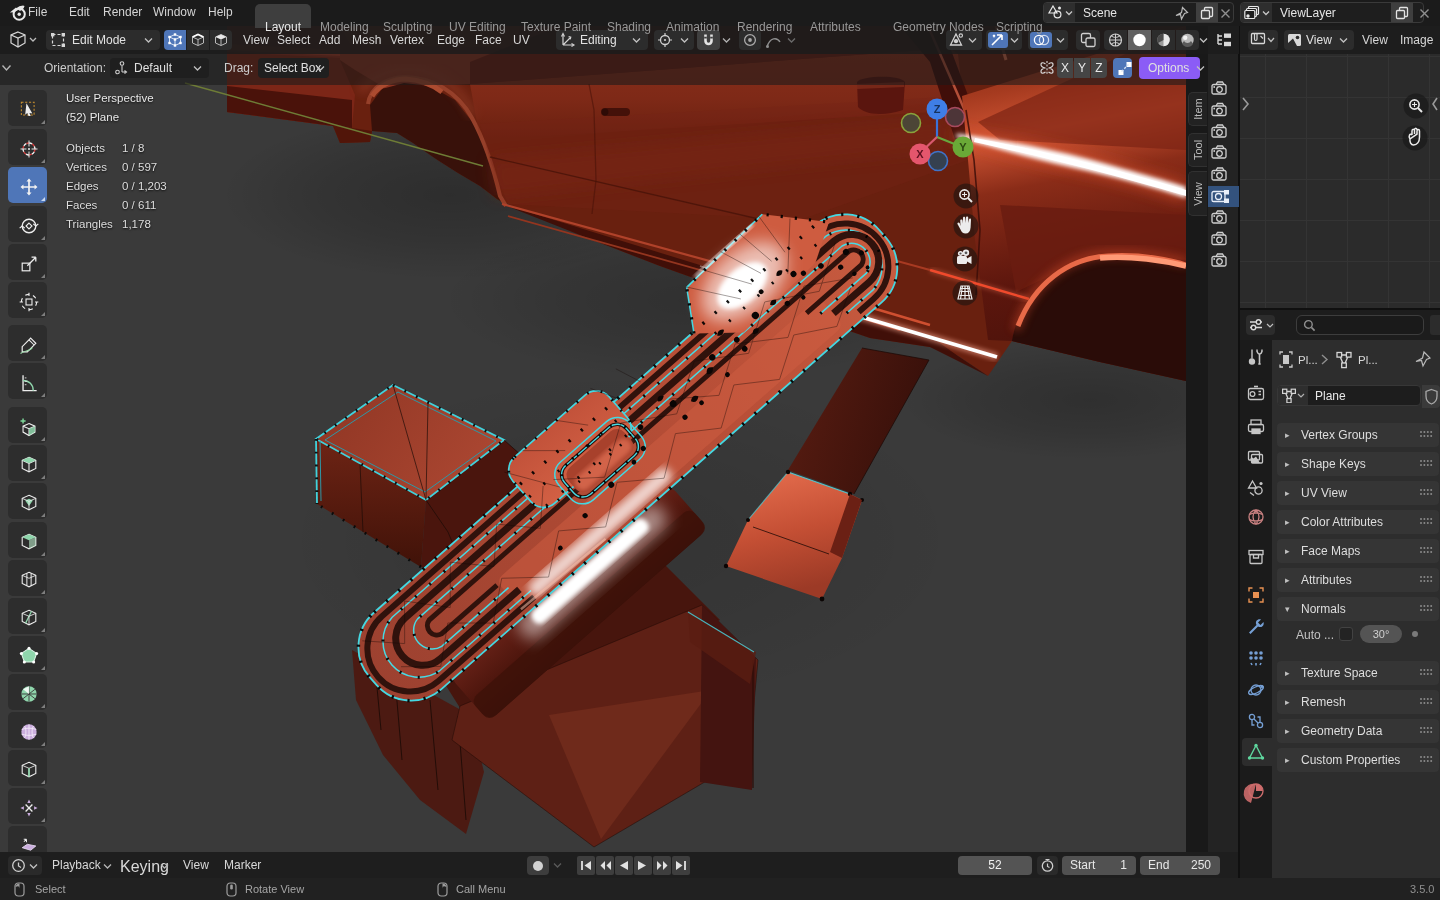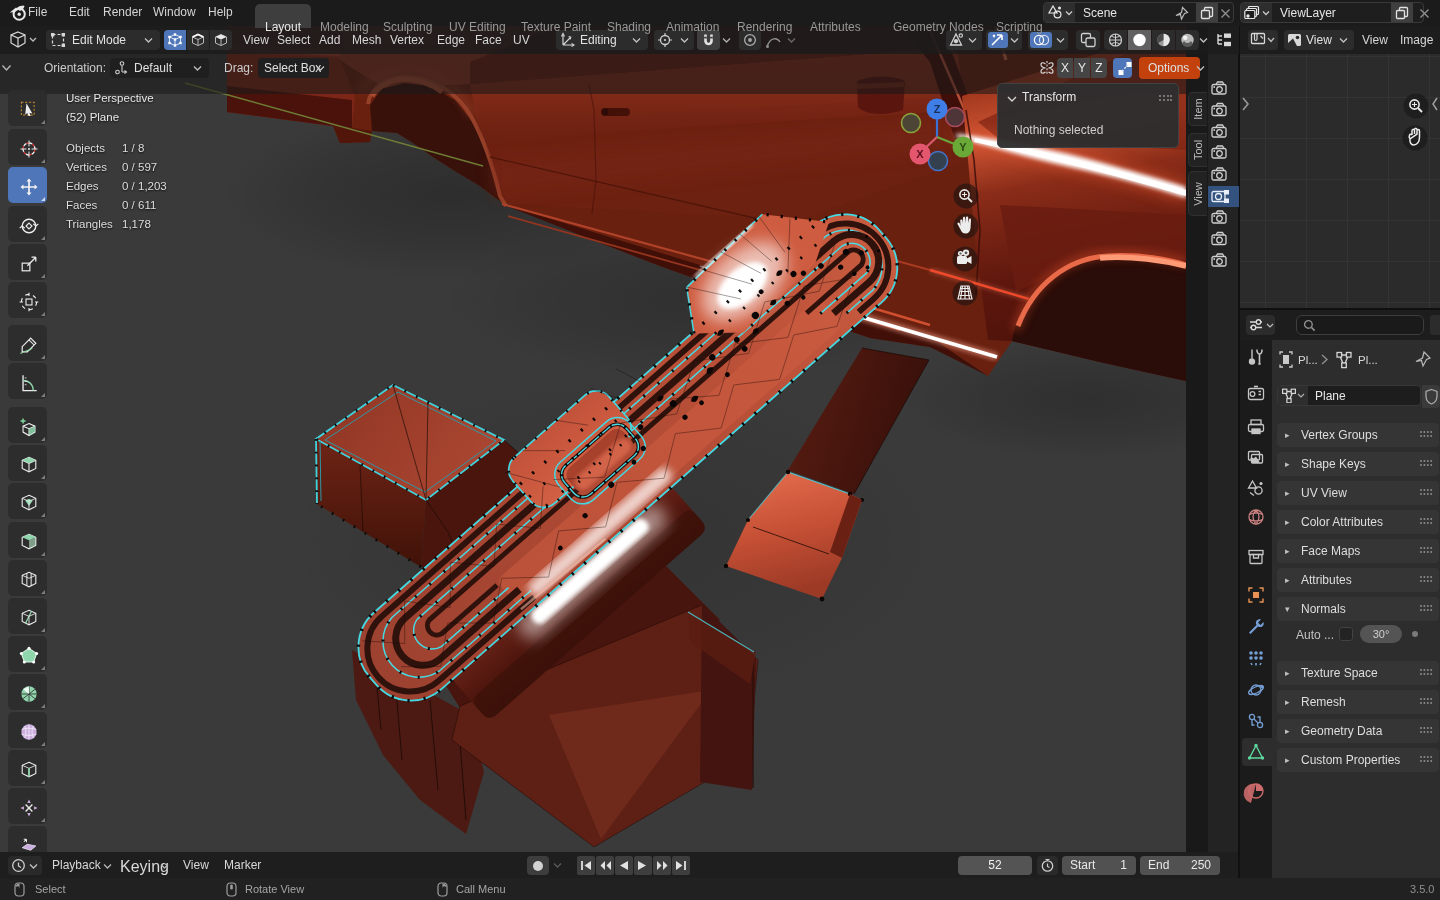--- a/index.html
+++ b/index.html
@@ -482,21 +482,21 @@
           <circle cx="8.5" cy="8" r="6.2" fill="#b9b9b9"></circle>
           <circle cx="6.2" cy="5.8" r="2.2" fill="#f2f2f2"></circle>
           <path d="M3 11.5 A6.2 6.2 0 0 0 14 11.8 L 12 9 A 4 4 0 0 1 5 9 Z" fill="#5a5a5a"></path>
         </svg>
   </div>
   <svg style="position:absolute;left:1199px;top:11px" width="9" height="7" viewBox="0 0 9 7">
         <path d="M1 1.5 L4.5 5 L8 1.5" stroke="#c0c0c0" stroke-width="1.3" fill="none"></path>
       </svg>
 </div>
 
-<div class="abs hdr-row" id="vrow2" style="top:54px;height:40px;background:rgba(26,26,26,0.58)">
+<div class="abs hdr-row" id="vrow2" style="top:54px;height:31px;background:rgba(26,26,26,0.58)">
   <svg style="position:absolute;left:1px;top:10px" width="11" height="8" viewBox="0 0 11 8">
         <path d="M1.5 1.5 L5.5 6 L9.5 1.5" stroke="#b5b5b5" stroke-width="1.4" fill="none"></path>
       </svg>
   <span class="lbl" style="left:44px;top:7px">Orientation:</span>
   <div class="ddown" style="left:110px;top:4px;width:99px;height:20px;background:#1f1f1f">
     <svg style="position:absolute;left:5px;top:3px" width="14" height="14" viewBox="0 0 14 14">
           <circle cx="7" cy="2.5" r="1.8" fill="none" stroke="#cdcdcd" stroke-width="1.1"></circle>
           <circle cx="2.5" cy="11" r="1.8" fill="none" stroke="#cdcdcd" stroke-width="1.1"></circle>
           <path d="M7 4.5 L7 11 M7 11 L10.5 11 M9.5 9.5 L11.5 11 L9.5 12.5" fill="none" stroke="#cdcdcd" stroke-width="1.1"></path>
         </svg>
@@ -520,21 +520,21 @@
   <div class="btn" style="left:1057px;top:4px;width:16px;height:20px;background:#454545;border-radius:4px 0 0 4px;color:#e8e8e8;font-size:12px;text-align:center;line-height:20px">X</div>
   <div class="btn" style="left:1074px;top:4px;width:16px;height:20px;background:#454545;border-radius:0;color:#e8e8e8;font-size:12px;text-align:center;line-height:20px">Y</div>
   <div class="btn" style="left:1091px;top:4px;width:16px;height:20px;background:#454545;border-radius:0 4px 4px 0;color:#e8e8e8;font-size:12px;text-align:center;line-height:20px">Z</div>
   <div class="btn" style="left:1113px;top:4px;width:19px;height:20px;background:#4f76b8">
     <svg style="position:absolute;left:4px;top:3px" width="16" height="15" viewBox="0 0 16 15">
           <rect x="9.5" y="1" width="5" height="5" fill="#fff"></rect>
           <rect x="1.5" y="9" width="5" height="5" fill="#fff"></rect>
           <path d="M4.5 10.5 L11.5 3.5" stroke="#d6e2f5" stroke-width="1.4" stroke-dasharray="2.2 1.8"></path>
         </svg>
   </div>
-  <div class="ddown" style="left:1139px;top:3px;width:61px;height:22px;background:#c2410c">
+  <div class="ddown" style="left:1139px;top:3px;width:61px;height:22px;background:#8b5cf6">
     <span style="position:absolute;left:9px;top:4px">Options</span>
     <svg style="position:absolute;left:57px;top:8px" width="9" height="7" viewBox="0 0 9 7">
           <path d="M1 1.5 L4.5 5 L8 1.5" stroke="#c0c0c0" stroke-width="1.3" fill="none"></path>
         </svg>
   </div>
 </div>
 
 <div class="abs" id="toolbar" style="left:0;top:82px;width:56px;height:770px">
   <div class="tbtn" style="top:8px">
         <svg width="24" height="24" viewBox="0 0 24 24">
@@ -686,39 +686,20 @@
   <div style="position:absolute;left:0;top:73px;color:#dedede">Vertices</div>
       <div style="position:absolute;left:56px;top:73px;color:#dedede">0 / 597</div>
   <div style="position:absolute;left:0;top:92px;color:#dedede">Edges</div>
       <div style="position:absolute;left:56px;top:92px;color:#dedede">0 / 1,203</div>
   <div style="position:absolute;left:0;top:111px;color:#dedede">Faces</div>
       <div style="position:absolute;left:56px;top:111px;color:#dedede">0 / 611</div>
   <div style="position:absolute;left:0;top:130px;color:#dedede">Triangles</div>
       <div style="position:absolute;left:56px;top:130px;color:#dedede">1,178</div>
 </div>
 
-<div class="abs" id="tpanel" style="left:997px;top:83px;width:182px;height:65px;background:rgba(46,46,46,0.96);border:1px solid #414141;border-radius:5px">
-  <svg style="position:absolute;left:9px;top:11px" width="10" height="8" viewBox="0 0 10 8">
-        <path d="M1 2 L5 6 L9 2" stroke="#d2d2d2" stroke-width="1.4" fill="none"></path>
-      </svg>
-  <span style="position:absolute;left:24px;top:6px;color:#e6e6e6;font-size:12px">Transform</span>
-  <svg style="position:absolute;left:160px;top:10px" width="14" height="8" viewBox="0 0 14 8">
-        <g fill="#909090">
-          <circle cx="2" cy="2" r="1"></circle>
-          <circle cx="6" cy="2" r="1"></circle>
-          <circle cx="10" cy="2" r="1"></circle>
-          <circle cx="13" cy="2" r="1"></circle>
-          <circle cx="2" cy="6" r="1"></circle>
-          <circle cx="6" cy="6" r="1"></circle>
-          <circle cx="10" cy="6" r="1"></circle>
-          <circle cx="13" cy="6" r="1"></circle>
-        </g>
-      </svg>
-  <span style="position:absolute;left:16px;top:39px;color:#cfcfcf;font-size:12px">Nothing selected</span>
-</div>
 
 <svg class="abs" id="gizmos" style="left:890px;top:90px" width="110" height="220" viewBox="0 0 110 220">
   <g transform="translate(-890,-90)">
     <line x1="937" y1="137" x2="937" y2="110" stroke="#3b72d8" stroke-width="2.2"></line>
     <line x1="937" y1="137" x2="962" y2="147" stroke="#67a73e" stroke-width="2.2"></line>
     <line x1="937" y1="137" x2="920" y2="153" stroke="#d8596e" stroke-width="2.2"></line>
     <circle cx="911" cy="123" r="9.5" fill="#4c4536" stroke="#8aa33c" stroke-width="1.6"></circle>
     <circle cx="955" cy="117" r="9.5" fill="#4d3538" stroke="#a84a5e" stroke-width="1.6"></circle>
     <circle cx="938" cy="161" r="9.5" fill="#35404f" stroke="#3f74c9" stroke-width="1.6"></circle>
     <circle cx="937" cy="109" r="10.5" fill="#3f7ee6"></circle>

